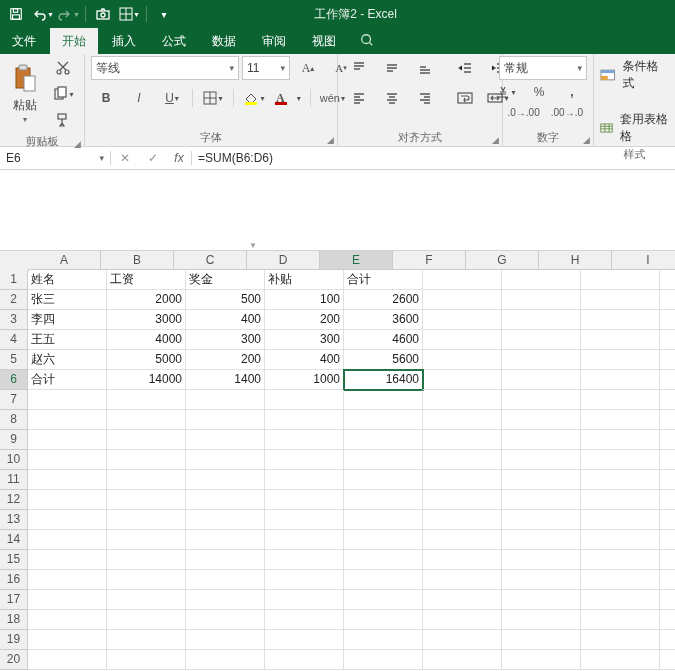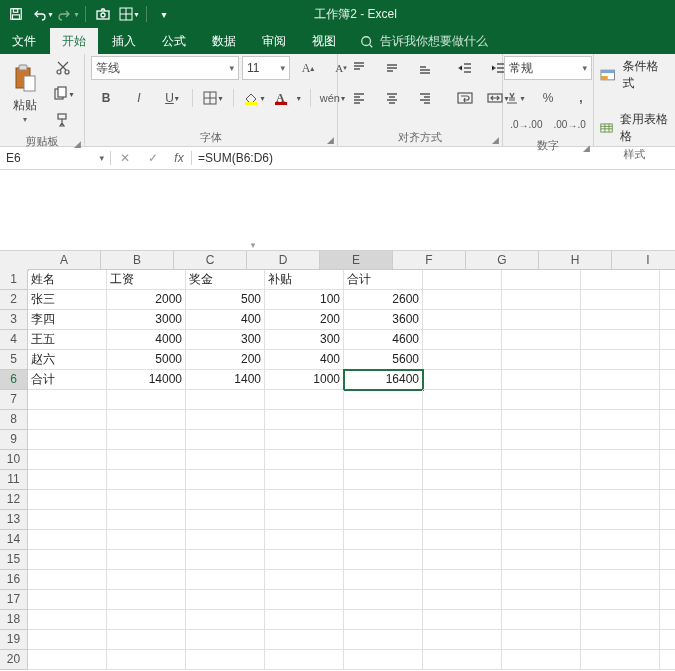--- a/index.html
+++ b/index.html
@@ -103,21 +103,20 @@
   <div class="tab">插入</div>
   <div class="tab">公式</div>
   <div class="tab">数据</div>
   <div class="tab">审阅</div>
   <div class="tab">视图</div>
   <div class="tell">
     <svg width="14" height="14" viewBox="0 0 16 16" fill="none" stroke="#cfe3d4" stroke-width="1.5">
         <circle cx="7" cy="7" r="5"></circle>
         <path d="M11 11l3 3"></path>
       </svg>
-    <span>告诉我你想要做什么</span>
   </div>
 </div>
 
 <div class="ribbon">
 
   <div class="group" style="width:84px">
     <div class="group-body">
       <div class="split-v big-btn">
         <span class="ico">
             <svg width="26" height="30" viewBox="0 0 26 30">
@@ -286,21 +285,21 @@
           </div>
       </div>
     </div>
     <div class="group-label">
         <span>对齐方式</span>
         <span class="launcher">◢</span>
       </div>
   </div>
 
   <div class="group" style="width:90px">
-    <div class="group-body col" style="align-items:center;gap:6px">
+    <div class="group-body col" style="align-items:flex-end;gap:0">
       <div class="combo" style="width:78px">
           <span>常规</span>
           <span class="arr" style="margin-left:auto">▾</span>
         </div>
       <div class="row">
         <div class="rbtn">
             <svg width="14" height="14" viewBox="0 0 14 14" stroke="#555" fill="none" stroke-width="1.2">
               <path d="M2 12h10M5 2l2 4 2-4M4 7h6M4 9h6"></path>
             </svg>
             <span style="font-size:8px;margin-left:1px">▾</span>

